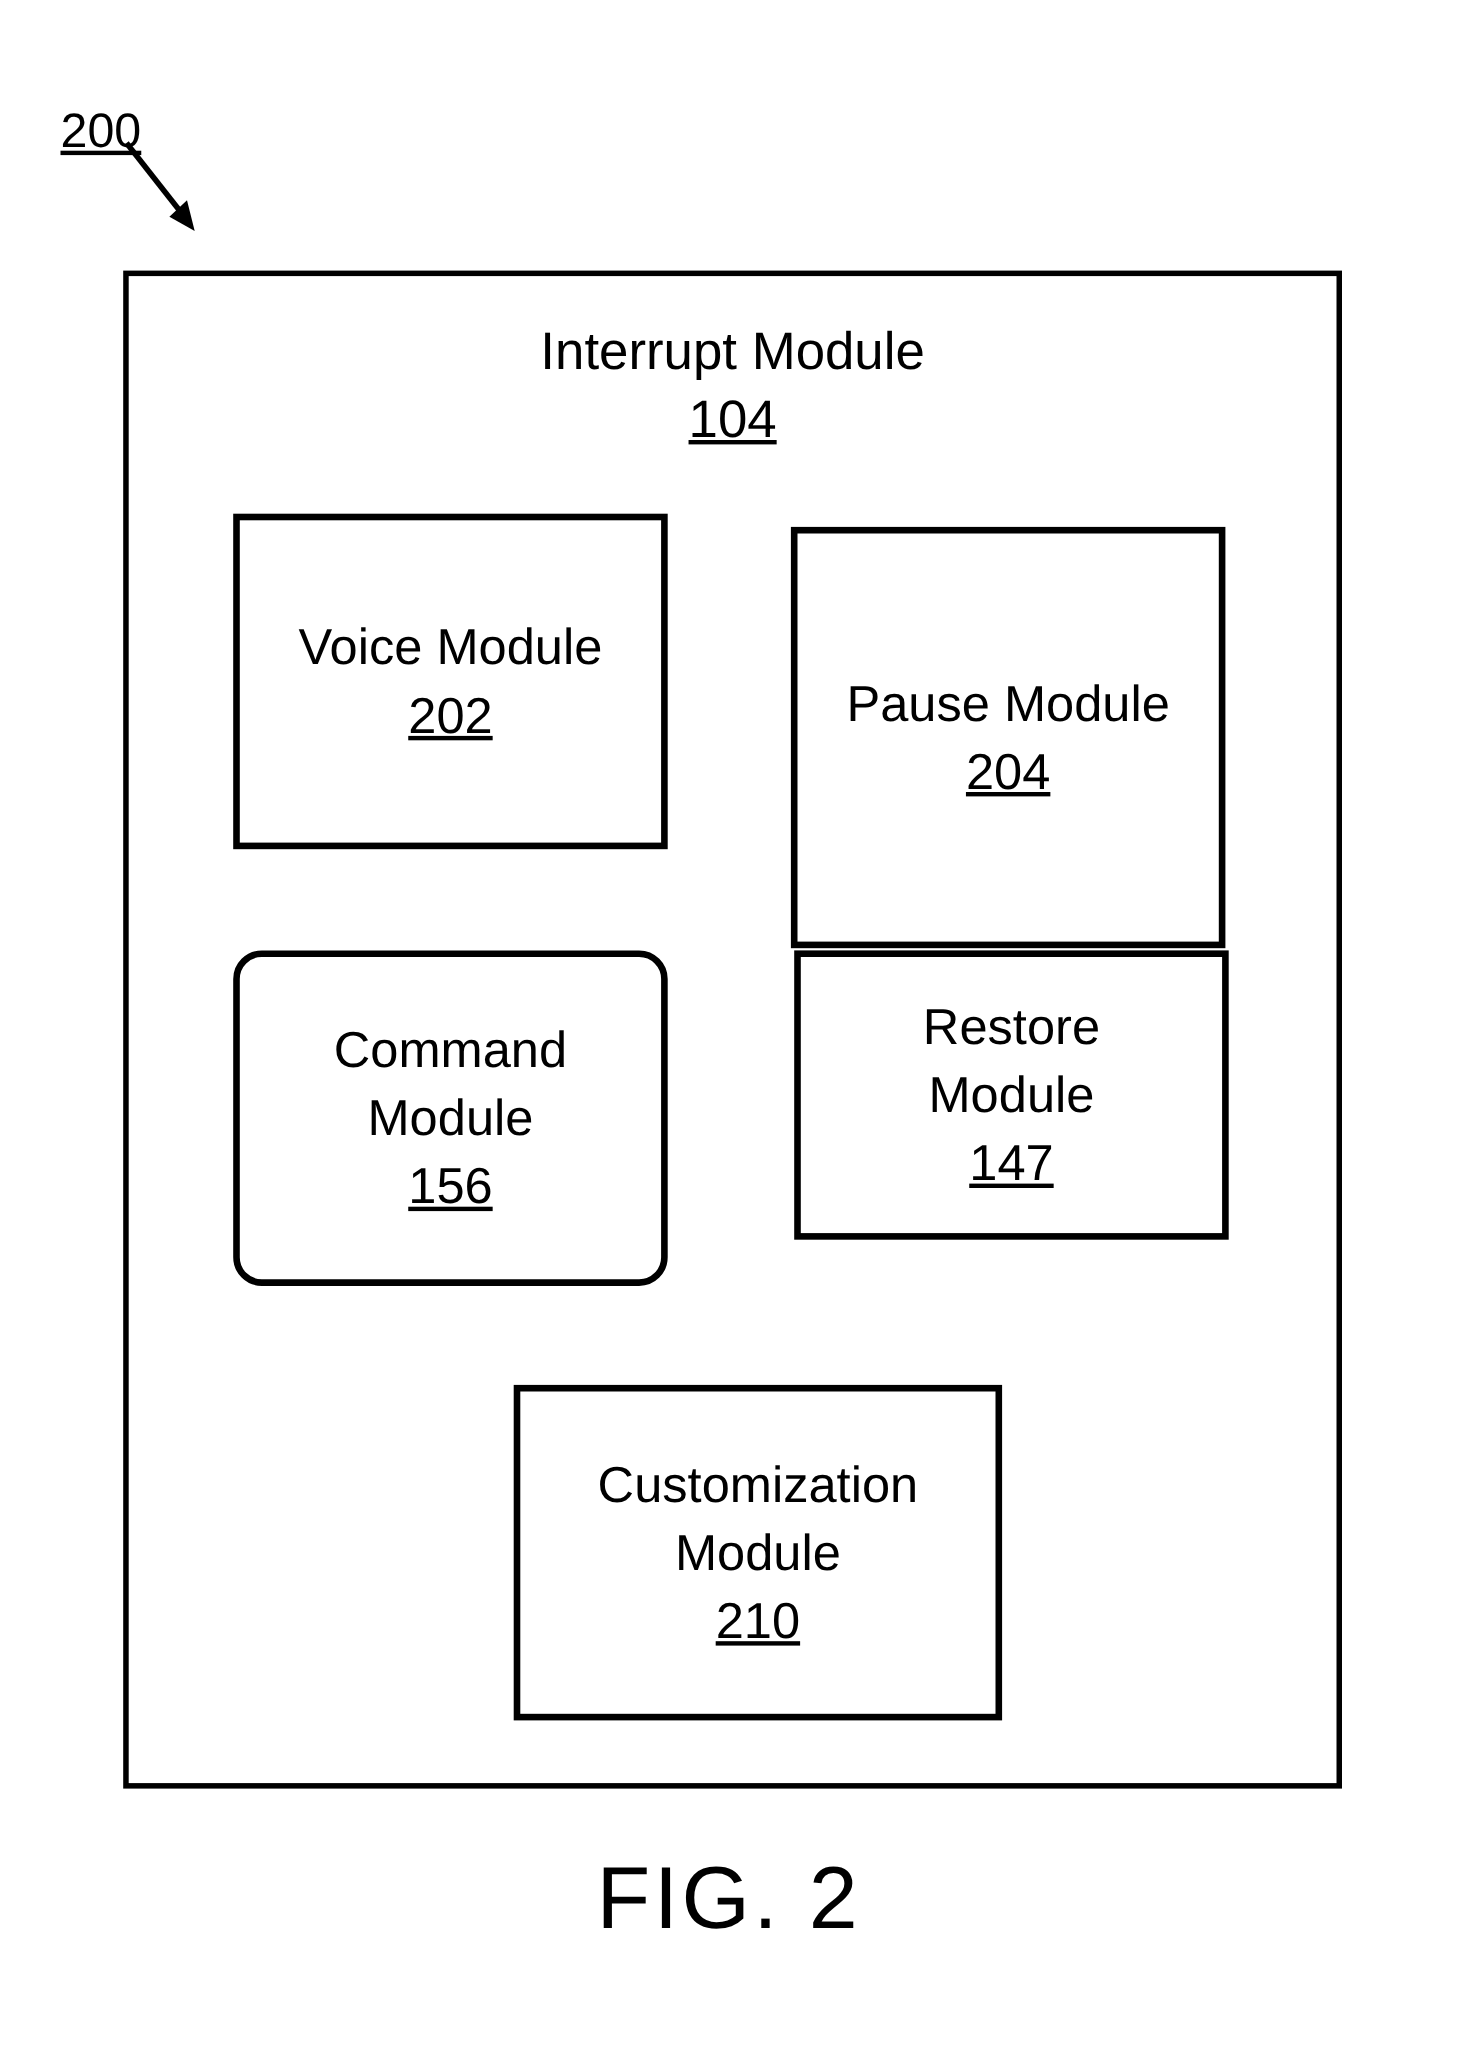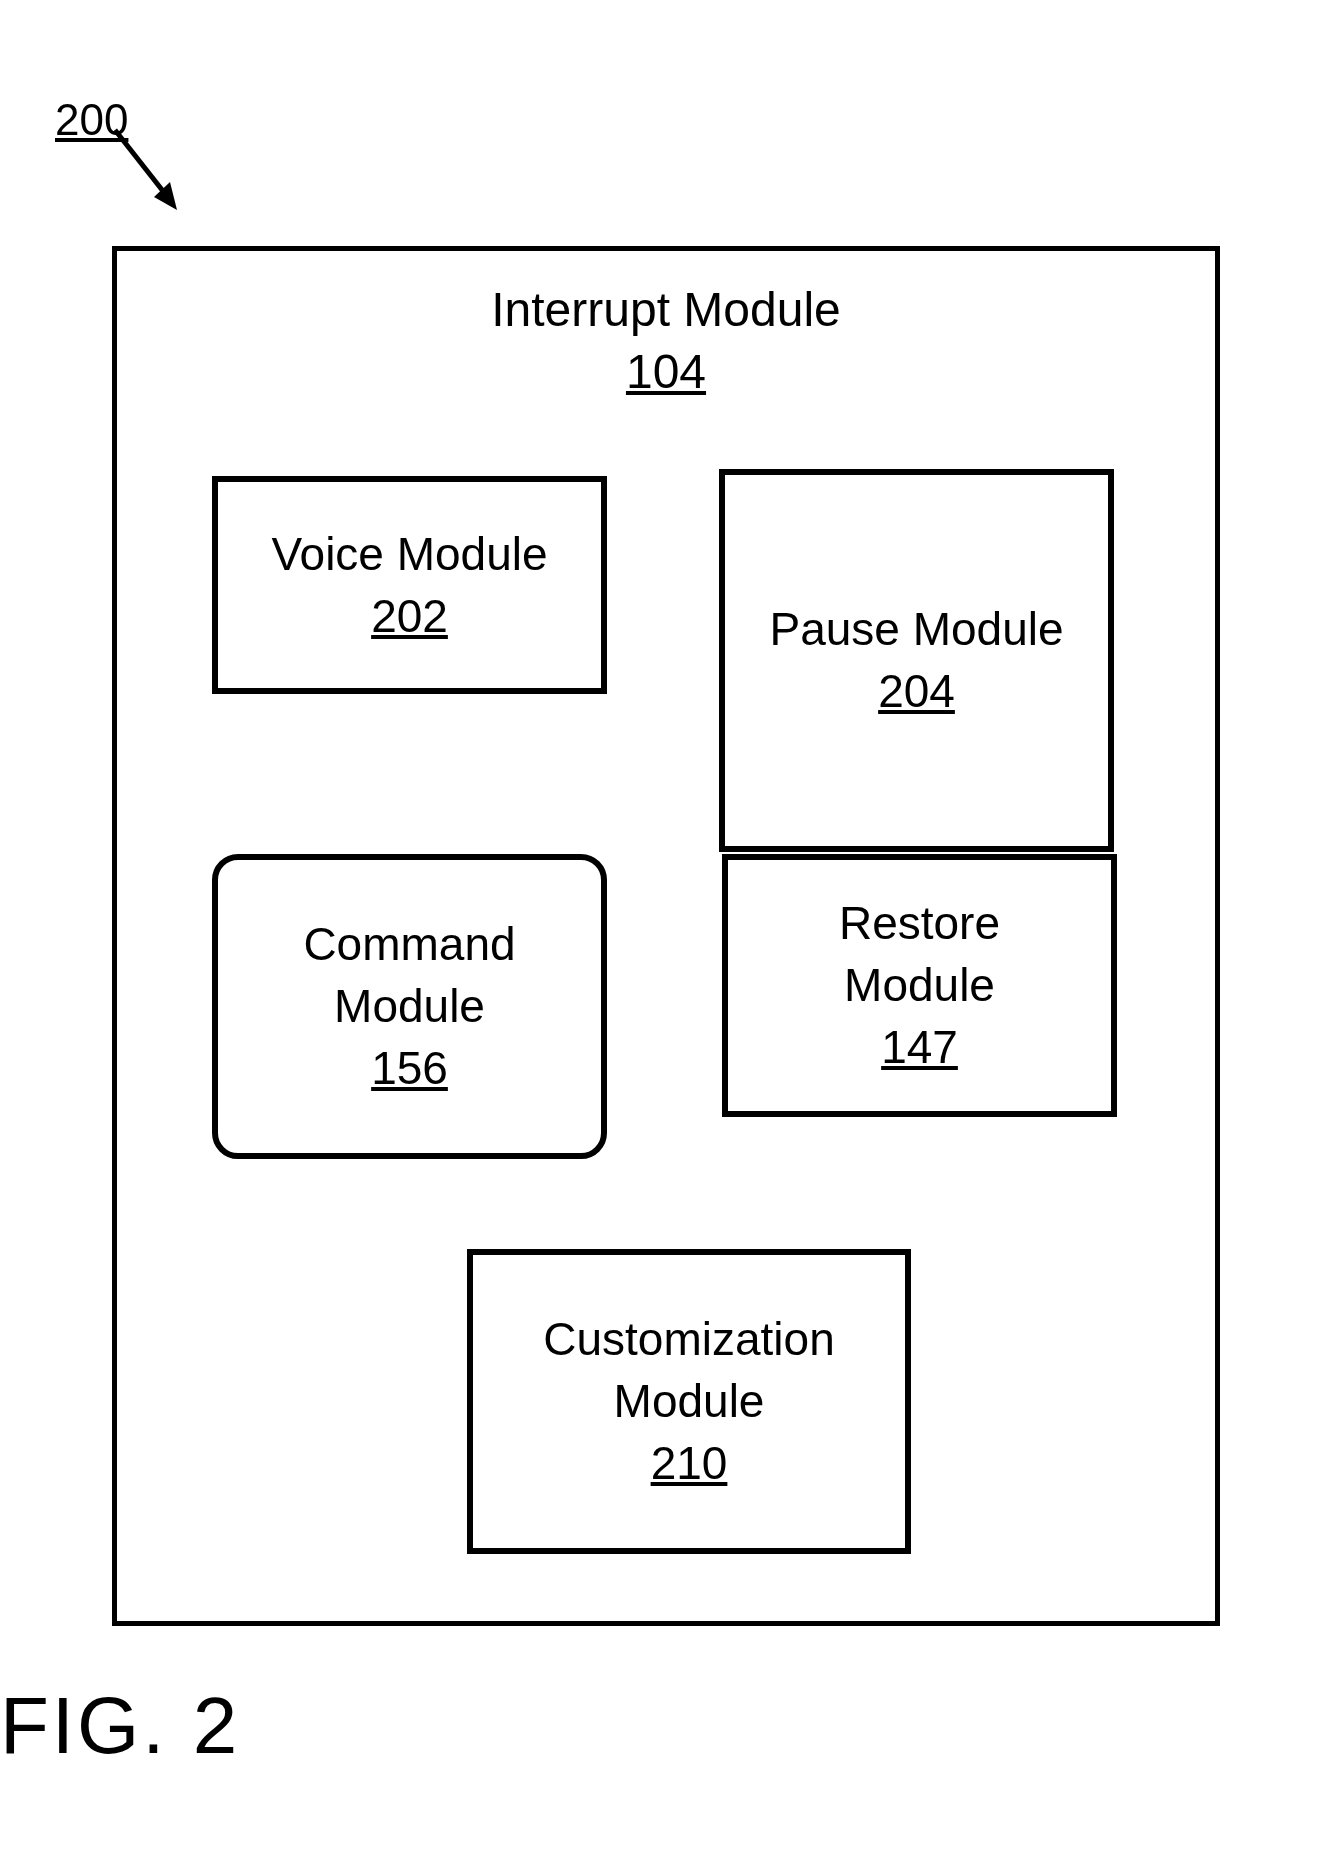--- a/index.html
+++ b/index.html
@@ -42,21 +42,21 @@
       left: 112px;
       width: 1108px;
       height: 1380px;
       border: 5px solid black;
       background: white;
     }
     
     .module-title {
       font-size: 48px;
       text-align: center;
-      padding-top: 28px;
+      padding-top: 38px;
       line-height: 1.3;
     }
     
     .module-ref {
       text-decoration: underline;
     }
     
     .modules-container {
       position: relative;
       width: 100%;
@@ -70,24 +70,24 @@
       display: flex;
       flex-direction: column;
       align-items: center;
       justify-content: center;
       text-align: center;
       font-size: 46px;
       line-height: 1.35;
     }
     
     .box-voice {
-      top: 72px;
+      top: 53px;
       left: 95px;
       width: 395px;
-      height: 218px;
+      height: 305px;
     }
     
     .box-pause {
       top: 55px;
       left: 602px;
       width: 395px;
       height: 383px;
       margin-top: 10px;
     }
     
@@ -111,20 +111,21 @@
       left: 350px;
       width: 444px;
       height: 305px;
     }
     
     .figure-caption {
       position: absolute;
       top: 1680px;
       left: 0;
       width: 1325px;
+      text-align: center;
       font-size: 80px;
       font-weight: normal;
       letter-spacing: 3px;
     }
   </style>
 </head>
 <body>
 
 <div class="figure-number">200</div>
 

